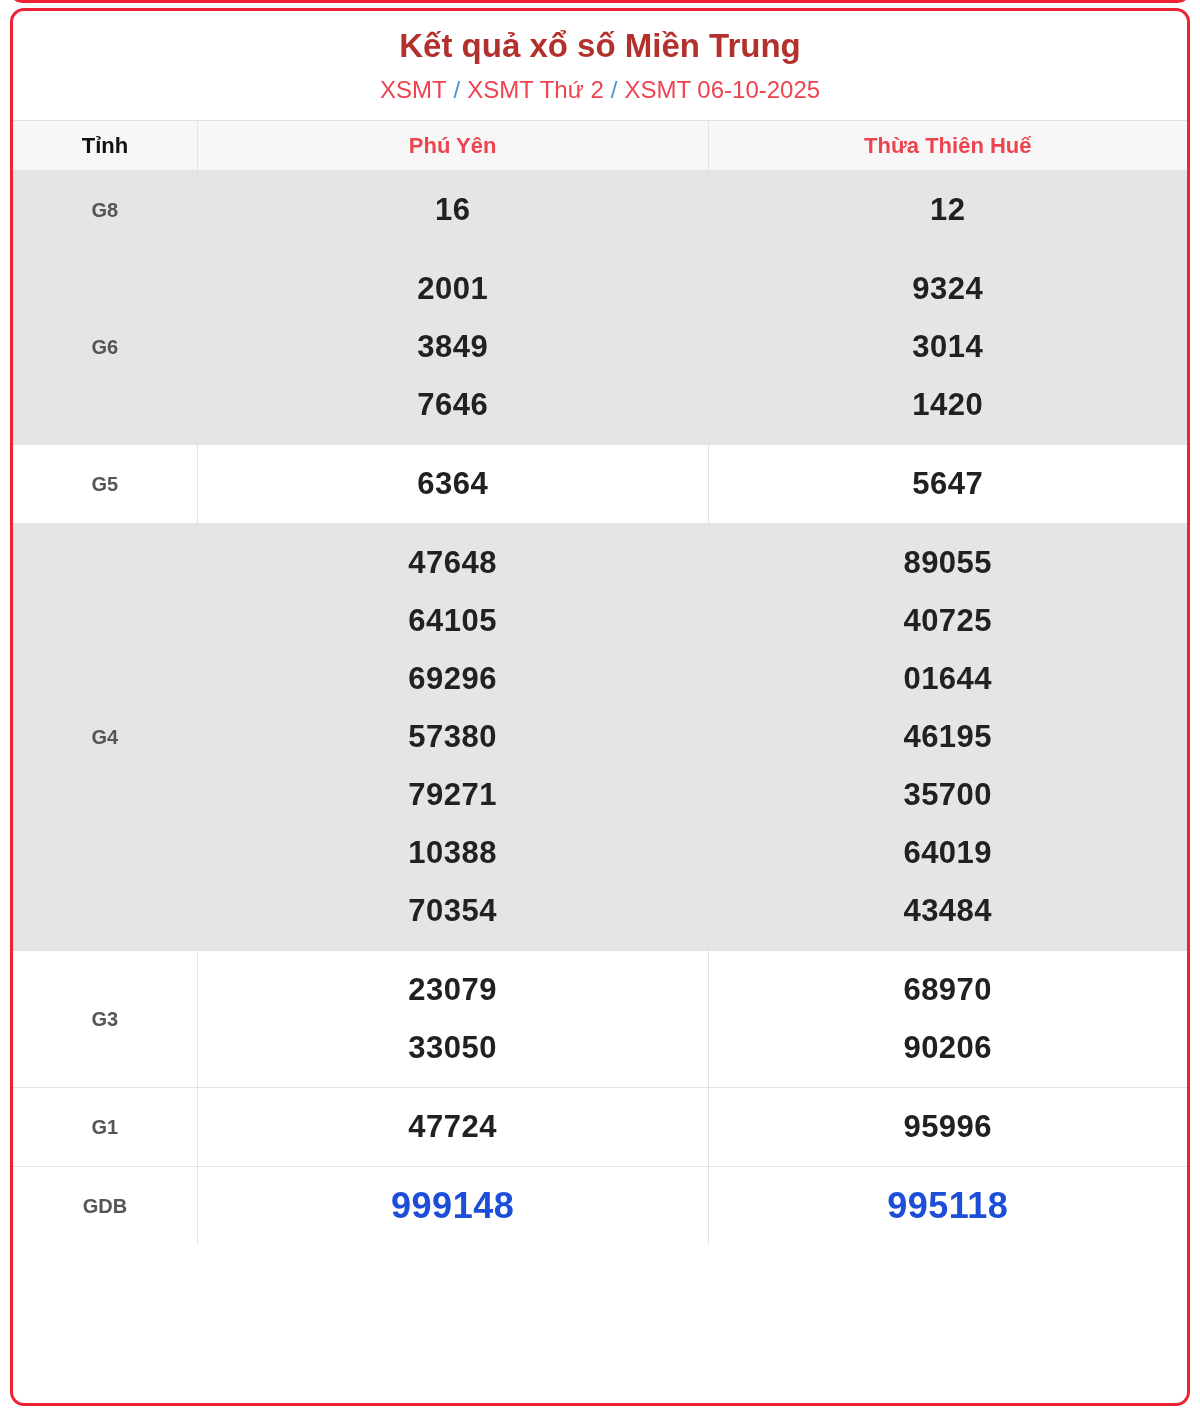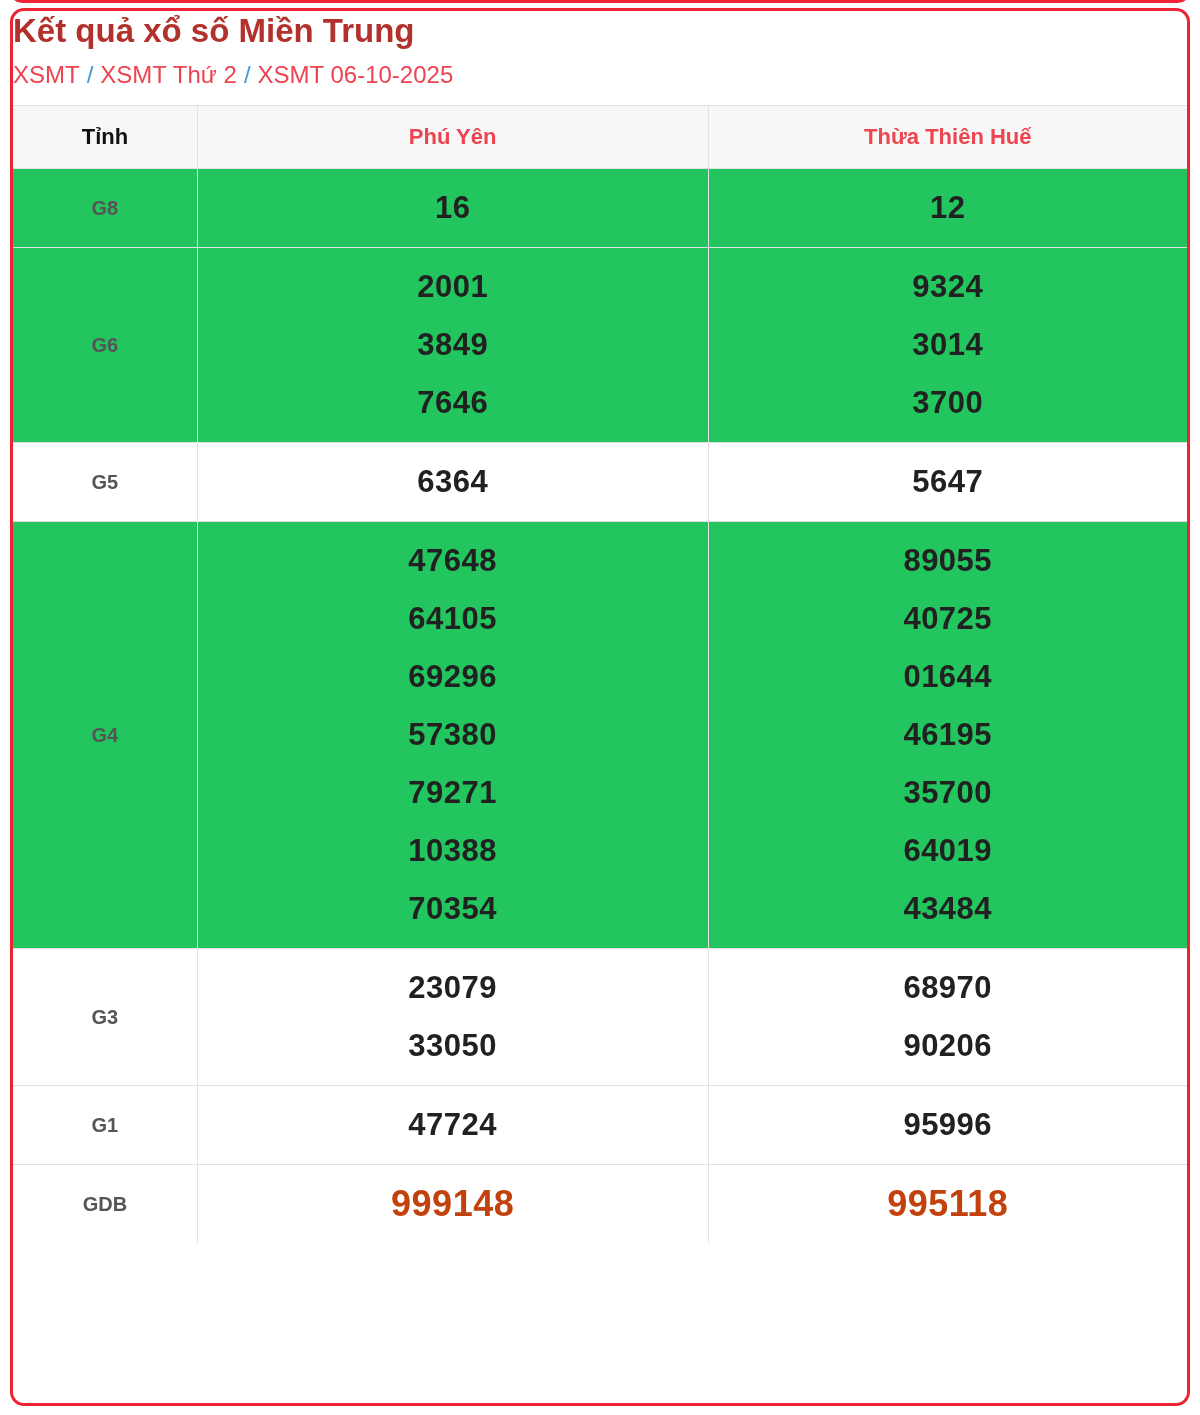--- a/index.html
+++ b/index.html
@@ -36,20 +36,22 @@
     left: 10px;
     right: 10px;
     bottom: 9px;
     border: 3px solid #ef2333;
     border-radius: 14px;
     background: #ffffff;
     overflow: hidden;
   }
 
   .card-head {
+    text-align: center;
+    padding-top: 15px;
   }
   .card-title {
     margin: 0;
     font-size: 33px;
     line-height: 40px;
     font-weight: bold;
     color: #b3312c;
   }
   .breadcrumb {
     margin-top: 9px;
@@ -83,49 +85,49 @@
     padding: 0;
   }
   .results th + th, .results th + td,
   .results td + td {
     border-left: 1px solid #e2e2e2;
   }
 
   
   .results thead th {
     background: #f7f7f7;
-    height: 63px;
+    height: 50px;
     font-size: 22px;
   }
   .results thead th.province {
     color: #ec4550;
     font-weight: bold;
   }
   .results thead th.tinh {
     color: #111111;
     font-weight: bold;
   }
 
   
-  .results tbody tr.shaded td { background: #22c55e; }
+  .results tbody tr.shaded td { background: #e5e5e5; }
   .label-cell {
     font-size: 20px;
     font-weight: 600;
     color: #555555;
   }
   .num-cell { padding: 10px 0 !important; }
   .num {
     font-size: 31px;
     line-height: 58px;
     font-weight: bold;
     color: #212121;
     letter-spacing: 0.5px;
   }
   tr.special .num {
-    color: #c2410c;
+    color: #1d4ed8;
     font-size: 36px;
   }
 </style>
 </head>
 <body>
 
 <div class="page">
 
   <div class="prev-card-bottom">
     
@@ -167,21 +169,21 @@
           <tr class="shaded">
             <td class="label-cell">G6</td>
             <td class="num-cell">
               <div class="num">2001</div>
               <div class="num">3849</div>
               <div class="num">7646</div>
             </td>
             <td class="num-cell">
               <div class="num">9324</div>
               <div class="num">3014</div>
-              <div class="num">3700</div>
+              <div class="num">1420</div>
             </td>
           </tr>
           <tr>
             <td class="label-cell">G5</td>
             <td class="num-cell">
               <div class="num">6364</div>
             </td>
             <td class="num-cell">
               <div class="num">5647</div>
             </td>

